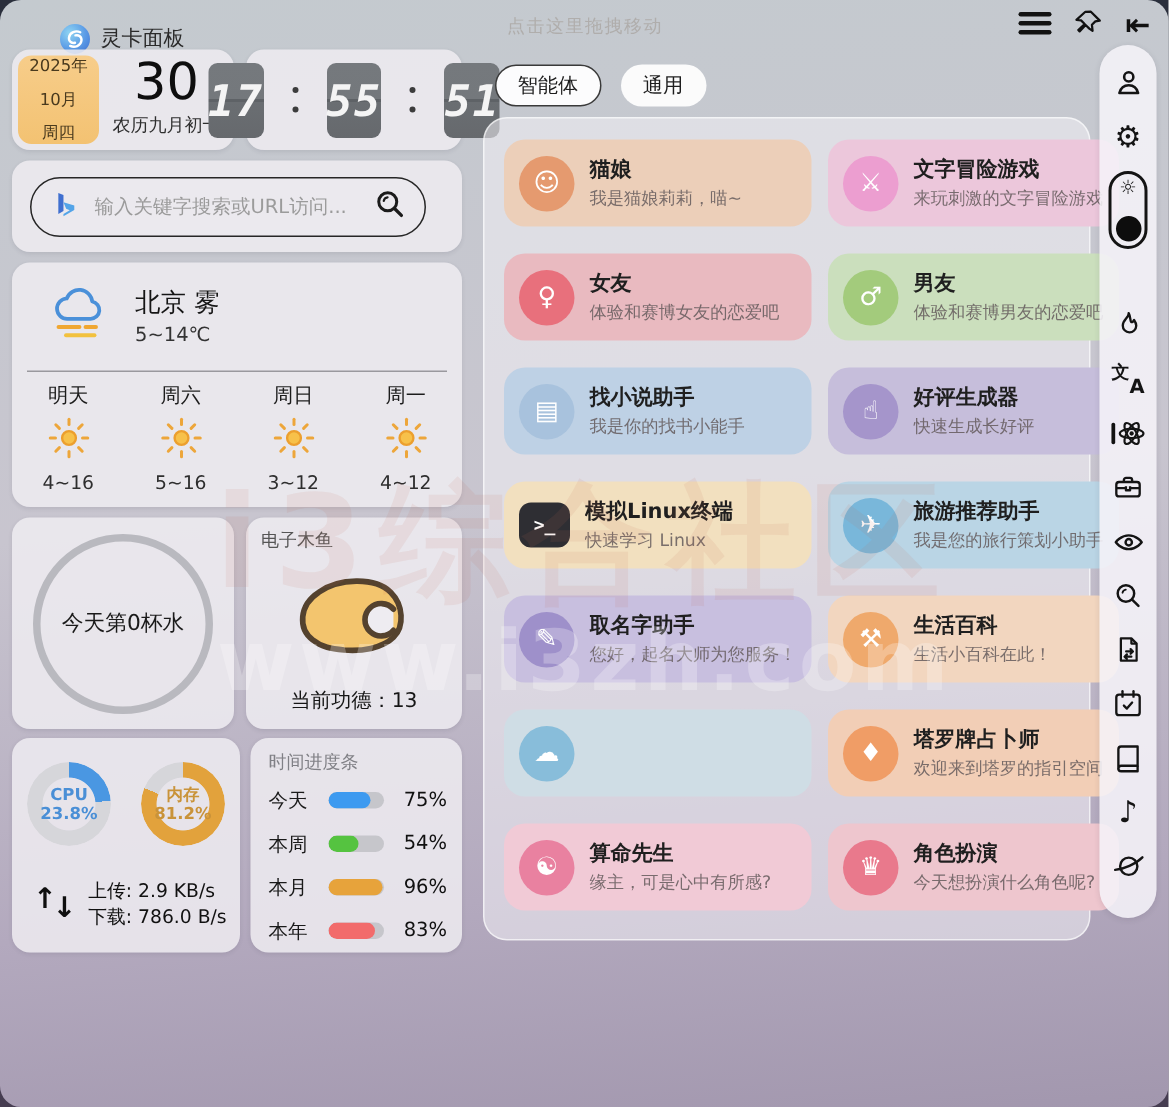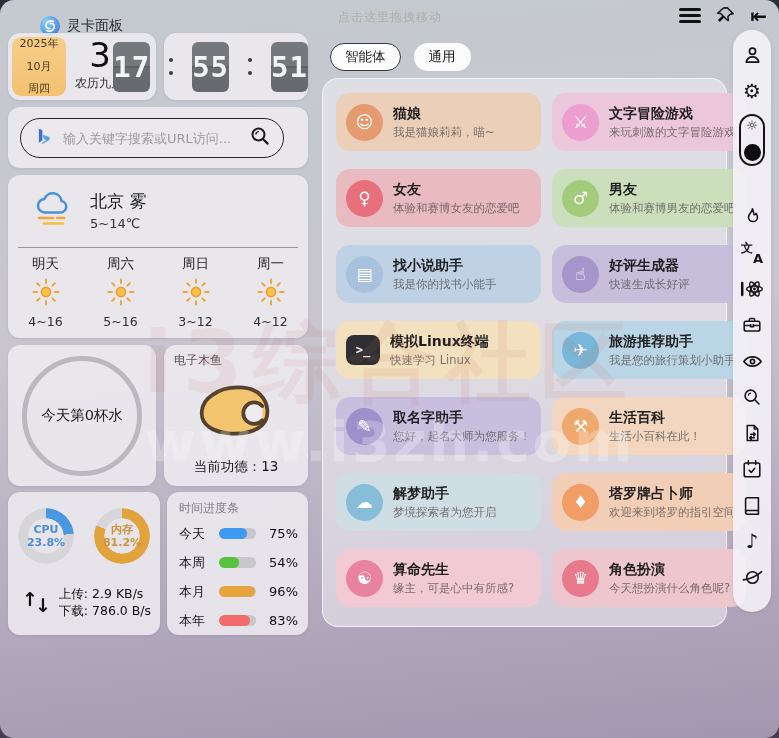--- a/index.html
+++ b/index.html
@@ -33,21 +33,21 @@
     box-shadow:0 1px 3px rgba(40,40,60,0.10);}
   
   .date-badge{position:absolute;left:4px;top:4px;width:54px;height:59px;border-radius:9px;
     background:linear-gradient(180deg,#f7cd8a,#f3c272);display:flex;flex-direction:column;
     align-items:center;justify-content:space-between;gap:1px;}
   .date-badge div{font-size:11px;color:#4a3a1e;line-height:14px;}
   .date-right{position:absolute;left:58px;top:0;width:90px;height:67px;text-align:center;}
   .date-day{font-size:34px;color:#0e0e0e;font-weight:500;line-height:40px;margin-top:2px;}
   .date-lunar{font-size:12px;color:#2e2e2e;}
   
-  .clock{display:flex;align-items:center;justify-content:flex-end;gap:19px;height:100%;}
+  .clock{display:flex;align-items:center;justify-content:center;gap:19px;height:100%;font-style:italic;}
   .tile{width:38px;height:50px;border-radius:6px;color:#f4f4f4;
     background:linear-gradient(180deg,#75797d 0%,#74787c 48%,#5e6266 48%,#5e6266 52%,#6a6e72 52%,#66696d 100%);
     font-family:"DejaVu Sans Mono","Liberation Mono",monospace;font-weight:bold;font-size:29px;
     display:flex;align-items:center;justify-content:center;letter-spacing:1px;}
   .colon{display:flex;flex-direction:column;gap:9px;}
   .colon i{width:4px;height:4px;border-radius:50%;background:#3c3c3c;}
   
   .search-pill{position:absolute;left:12px;top:11px;right:24px;height:38px;border:1.7px solid #262626;
     border-radius:20px;display:flex;align-items:center;padding:0 12px;gap:9px;background:rgba(255,255,255,0.10);}
   .search-input{flex:1;border:none;outline:none;background:transparent;font-size:13px;color:#333;
@@ -443,24 +443,20 @@
         </div>
         <div class="agent-card" style="background: rgb(242, 214, 191);">
           <div class="agent-avatar" style="background: rgb(239, 169, 108);">⚒</div>
           <div class="agent-text">
             <div class="agent-title">生活百科</div>
             <div class="agent-sub">生活小百科在此！</div>
           </div>
         </div>
         <div class="agent-card" style="background: rgb(207, 221, 229);">
           <div class="agent-avatar" style="background: rgb(136, 189, 218);">☁</div>
-          <div class="agent-text">
-            <div class="agent-title">解梦助手</div>
-            <div class="agent-sub">梦境探索者为您开启</div>
-          </div>
         </div>
         <div class="agent-card" style="background: rgb(242, 206, 182);">
           <div class="agent-avatar" style="background: rgb(240, 157, 102);">♦</div>
           <div class="agent-text">
             <div class="agent-title">塔罗牌占卜师</div>
             <div class="agent-sub">欢迎来到塔罗的指引空间</div>
           </div>
         </div>
         <div class="agent-card" style="background: rgb(241, 202, 214);">
           <div class="agent-avatar" style="background: rgb(233, 129, 160);">☯</div>

